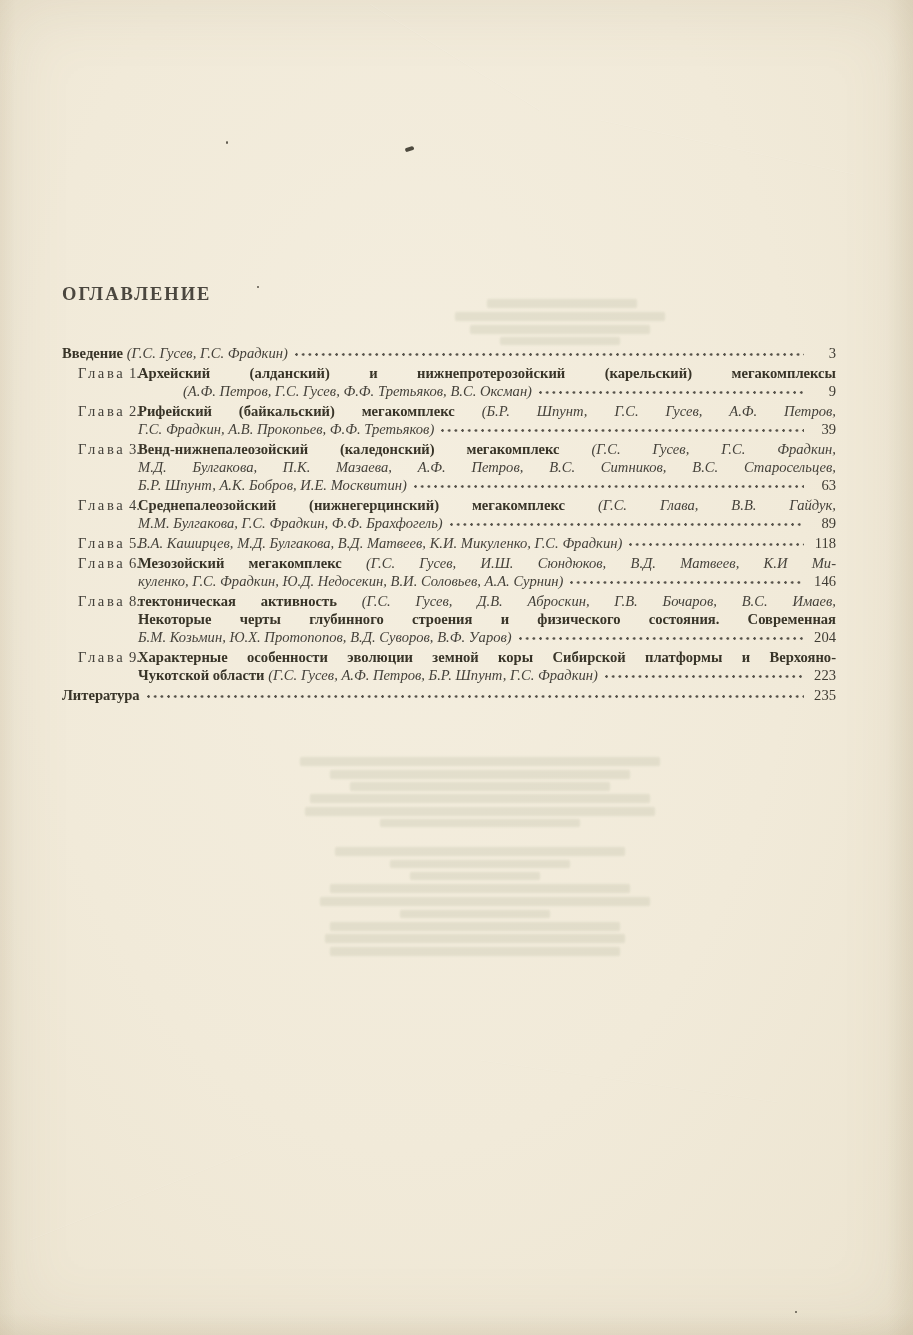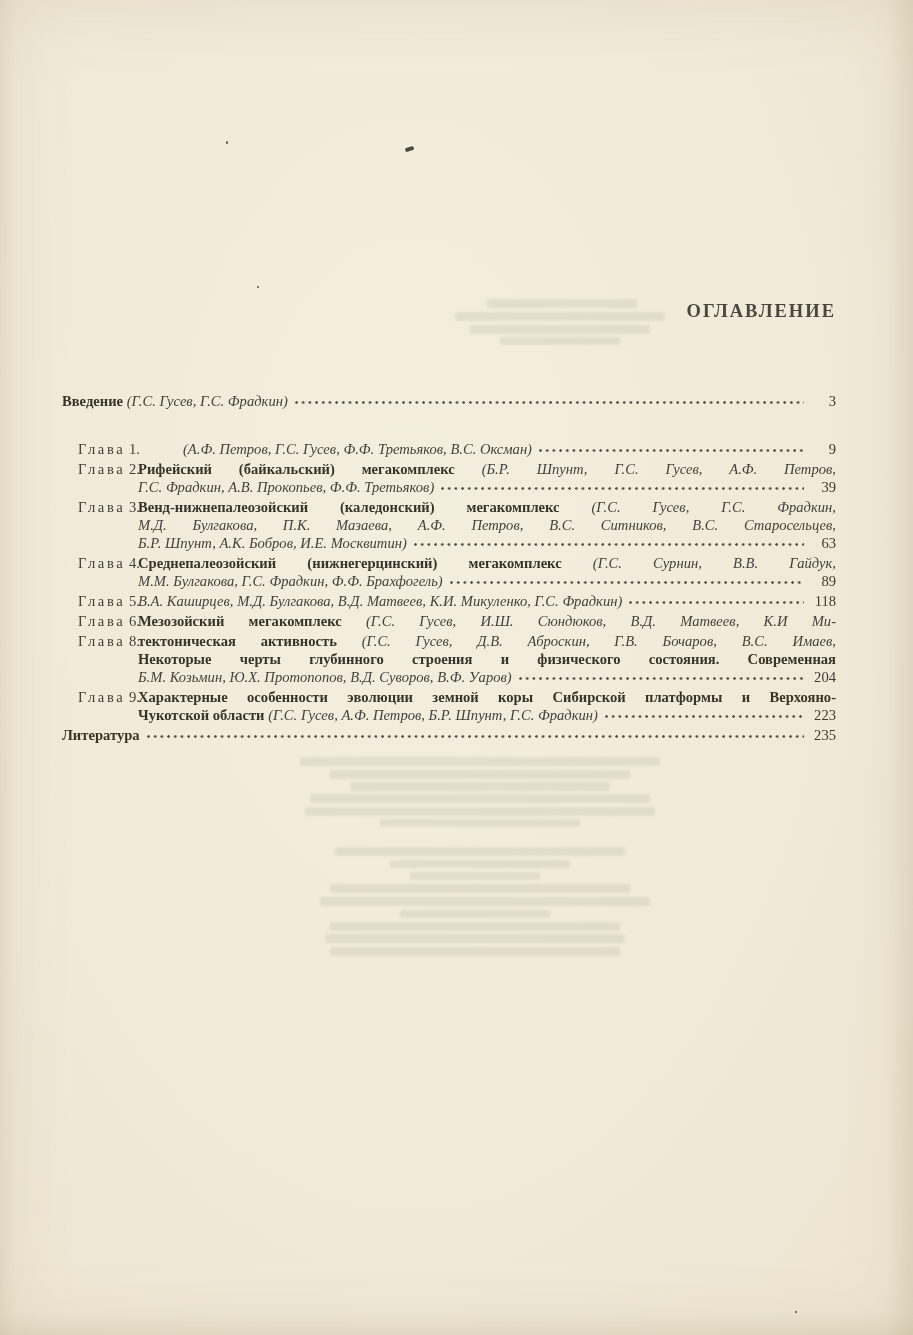--- a/index.html
+++ b/index.html
@@ -19,41 +19,41 @@
     background:linear-gradient(to top, rgba(158,138,100,0.10), rgba(158,138,100,0));}
   .edge-l{position:absolute;top:0;left:0;width:16px;height:100%;
     background:linear-gradient(to right, rgba(158,138,100,0.08), rgba(158,138,100,0));}
 
   .crease{position:absolute;background:linear-gradient(to bottom, rgba(255,255,255,0.45), rgba(188,172,140,0.18));
     height:1px;transform-origin:left center;pointer-events:none;}
 
   .content{position:absolute;left:62px;top:0;width:774px;}
 
   .doc-title{
-    position:absolute;top:301px;left:0;width:100%;
-    text-align:right;font-weight:700;font-size:18.5px;letter-spacing:2px;
+    position:absolute;top:284px;left:0;width:100%;
+    text-align:left;font-weight:700;font-size:18.5px;letter-spacing:2px;
     color:#4b473f;
   }
 
   .toc{
     position:absolute;top:344px;left:0;width:100%;
     font-size:14.6px;line-height:18px;color:#403d36;
   }
-  .entry{position:relative;margin-top:48px;}
+  .entry{position:relative;}
   .entry + .entry{margin-top:2px;}
   .entry.hang{padding-left:76px;}
   .entry-label{position:absolute;left:16px;top:0;white-space:nowrap;color:#44413a;}
   .entry-label .w{letter-spacing:2.6px;}
 
   .seg-b{font-weight:700;color:#383428;}
   .seg-i{font-style:italic;color:#45423b;}
 
   .line.justify{text-align:justify;text-align-last:justify;}
   .line.lead{display:flex;align-items:baseline;}
-  .line.ind2{padding-left:45px;margin-top:30px;}
+  .line.ind2{padding-left:45px;}
   .lt{white-space:nowrap;}
   .leader{
     flex:1 1 auto;height:12px;margin:0 6px 0 7px;align-self:baseline;
     background-image:radial-gradient(circle at 1.5px 1.5px, #57534a 1.1px, rgba(0,0,0,0) 1.5px);
     background-size:6.7px 3px;background-repeat:repeat-x;
     background-position:0 calc(100% - 2px);
   }
   .pg{white-space:nowrap;min-width:26px;text-align:right;color:#3e3b33;}
 
   .bleed{position:absolute;background:rgba(148,156,122,0.17);filter:blur(1.1px);border-radius:2px;pointer-events:none;}
@@ -105,20 +105,21 @@
     <div class="toc">
         <div class="entry">
           <div class="line lead">
             <span class="lt"><span class="seg-b">Введение </span><span class="seg-i">(Г.С. Гусев, Г.С. Фрадкин)</span></span>
             <span class="leader"></span>
             <span class="pg">3</span>
           </div>
         </div>
         <div class="entry hang">
           <span class="entry-label"><span class="w">Глава</span> 1.</span>
+          <div class="line justify"><span class="seg-b">Архейский (алданский) и нижнепротерозойский (карельский) мегакомплексы</span></div>
           <div class="line lead ind2">
             <span class="lt"><span class="seg-i">(А.Ф. Петров, Г.С. Гусев, Ф.Ф. Третьяков, В.С. Оксман)</span></span>
             <span class="leader"></span>
             <span class="pg">9</span>
           </div>
         </div>
         <div class="entry hang">
           <span class="entry-label"><span class="w">Глава</span> 2.</span>
           <div class="line justify"><span class="seg-b">Рифейский (байкальский) мегакомплекс </span><span class="seg-i">(Б.Р. Шпунт, Г.С. Гусев, А.Ф. Петров,</span></div>
           <div class="line lead">
@@ -132,38 +133,43 @@
           <div class="line justify"><span class="seg-b">Венд-нижнепалеозойский (каледонский) мегакомплекс </span><span class="seg-i">(Г.С. Гусев, Г.С. Фрадкин,</span></div>
           <div class="line justify"><span class="seg-i">М.Д. Булгакова, П.К. Мазаева, А.Ф. Петров, В.С. Ситников, В.С. Старосельцев,</span></div>
           <div class="line lead">
             <span class="lt"><span class="seg-i">Б.Р. Шпунт, А.К. Бобров, И.Е. Москвитин)</span></span>
             <span class="leader"></span>
             <span class="pg">63</span>
           </div>
         </div>
         <div class="entry hang">
           <span class="entry-label"><span class="w">Глава</span> 4.</span>
-          <div class="line justify"><span class="seg-b">Среднепалеозойский (нижнегерцинский) мегакомплекс </span><span class="seg-i">(Г.С. Сурнин, В.В. Гайдук,</span></div>
+          <div class="line justify"><span class="seg-b">Среднепалеозойский (нижнегерцинский) мегакомплекс </span><span class="seg-i">(Г.С. Глава, В.В. Гайдук,</span></div>
           <div class="line lead">
             <span class="lt"><span class="seg-i">М.М. Булгакова, Г.С. Фрадкин, Ф.Ф. Брахфогель)</span></span>
             <span class="leader"></span>
             <span class="pg">89</span>
           </div>
         </div>
         <div class="entry hang">
           <span class="entry-label"><span class="w">Глава</span> 5.</span>
           <div class="line lead">
             <span class="lt"><span class="seg-i">В.А. Каширцев, М.Д. Булгакова, В.Д. Матвеев, К.И. Микуленко, Г.С. Фрадкин)</span></span>
             <span class="leader"></span>
             <span class="pg">118</span>
           </div>
         </div>
         <div class="entry hang">
           <span class="entry-label"><span class="w">Глава</span> 6.</span>
           <div class="line justify"><span class="seg-b">Мезозойский мегакомплекс </span><span class="seg-i">(Г.С. Гусев, И.Ш. Сюндюков, В.Д. Матвеев, К.И Ми-</span></div>
+          <div class="line lead">
+            <span class="lt"><span class="seg-i">куленко, Г.С. Фрадкин, Ю.Д. Недосекин, В.И. Соловьев, А.А. Сурнин)</span></span>
+            <span class="leader"></span>
+            <span class="pg">146</span>
+          </div>
         </div>
         <div class="entry hang">
           <span class="entry-label"><span class="w">Глава</span> 8.</span>
           <div class="line justify"><span class="seg-b">тектоническая активность </span><span class="seg-i">(Г.С. Гусев, Д.В. Аброскин, Г.В. Бочаров, В.С. Имаев,</span></div>
           <div class="line justify"><span class="seg-b">Некоторые черты глубинного строения и физического состояния. Современная</span></div>
           <div class="line lead">
             <span class="lt"><span class="seg-i">Б.М. Козьмин, Ю.Х. Протопопов, В.Д. Суворов, В.Ф. Уаров)</span></span>
             <span class="leader"></span>
             <span class="pg">204</span>
           </div>

